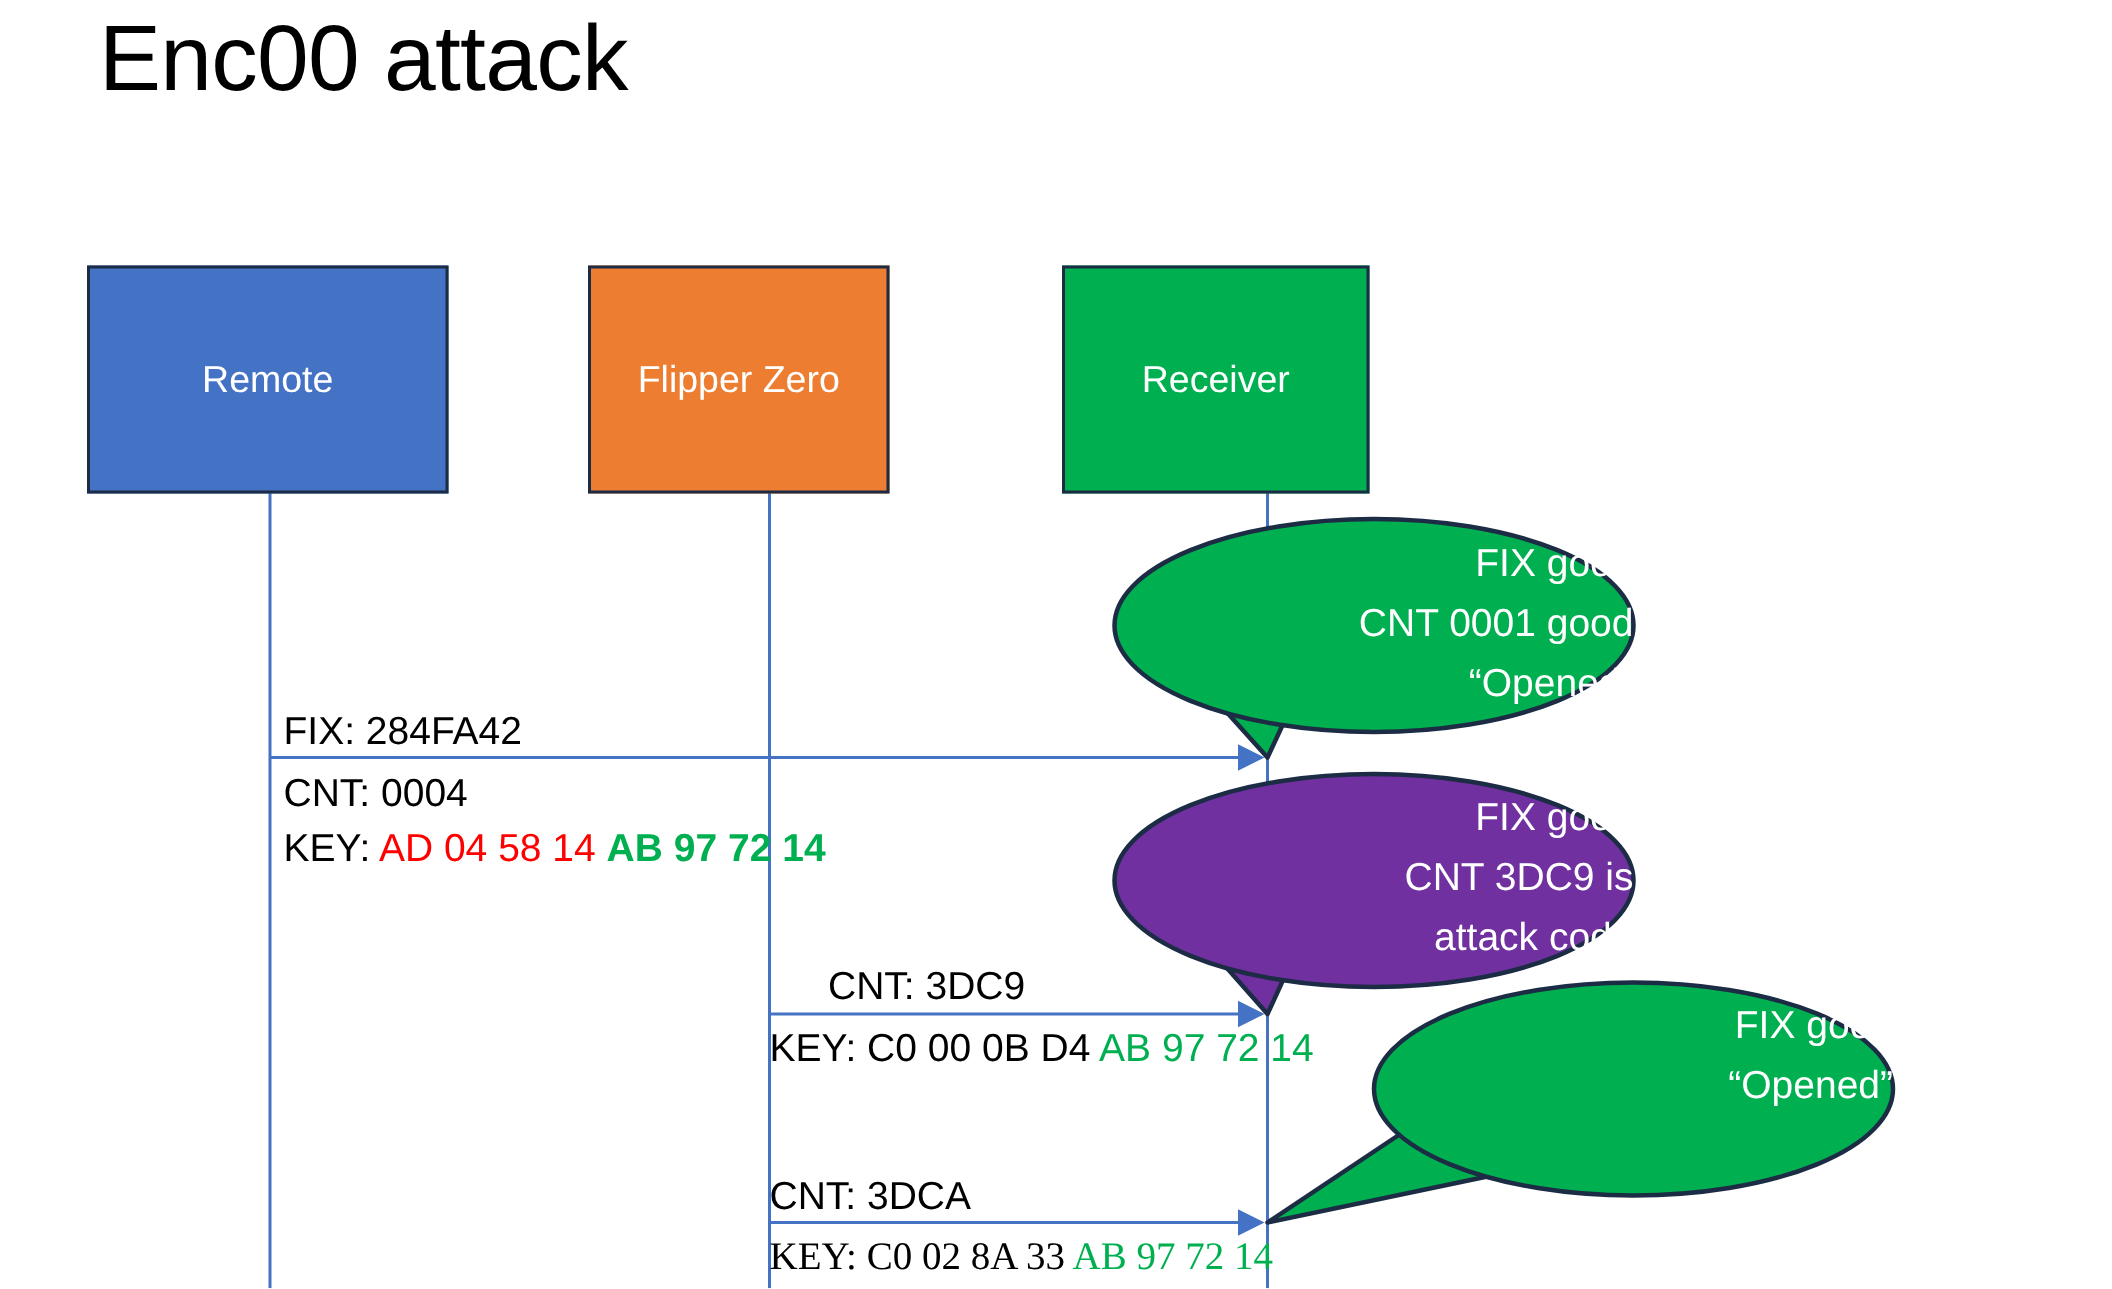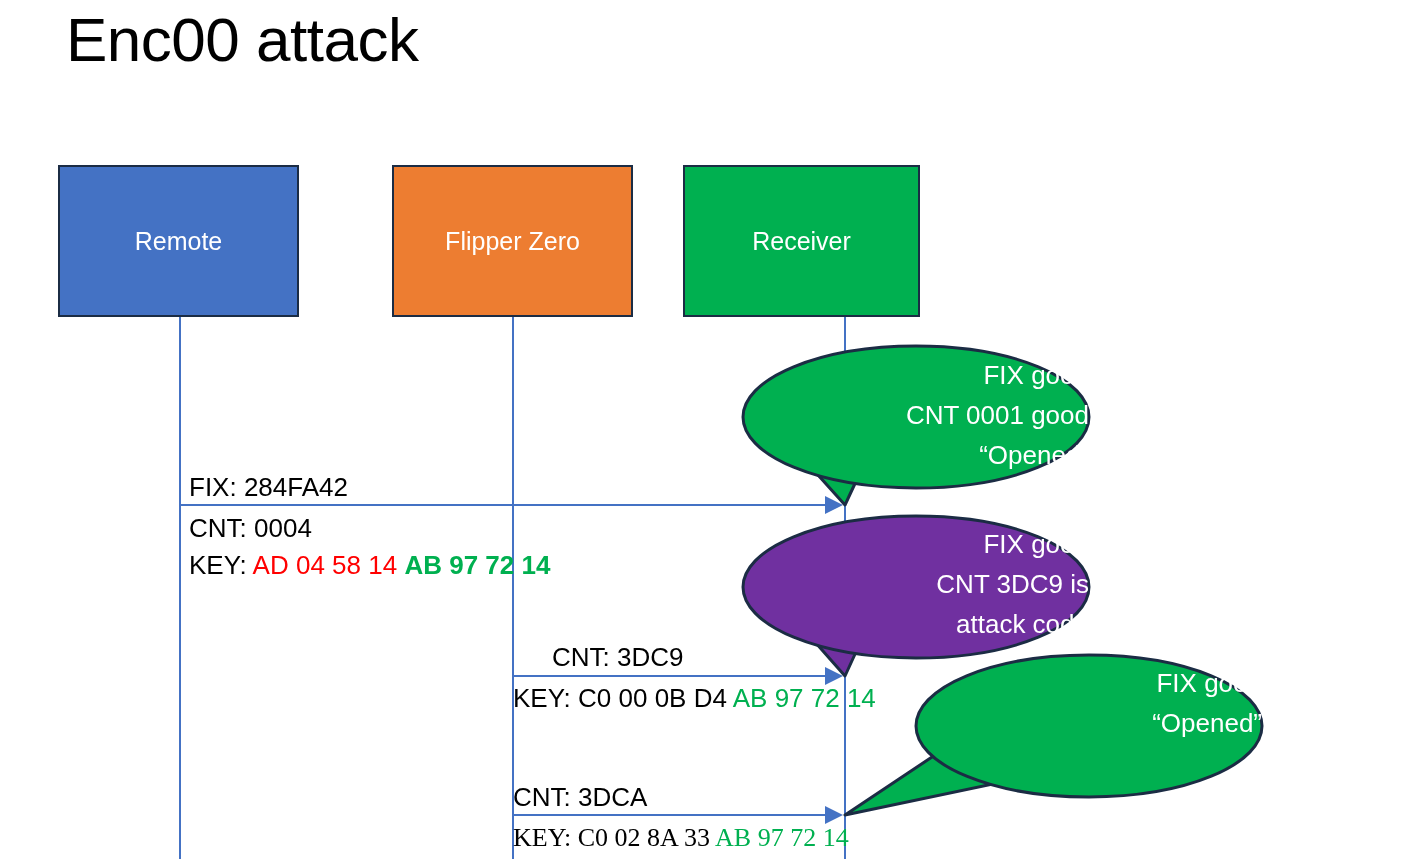--- a/index.html
+++ b/index.html
@@ -49,24 +49,25 @@
     border: 2px solid #1b2c44;
     box-sizing: border-box;
     display: flex;
     align-items: center;
     justify-content: center;
     color: #ffffff;
     font-size: 25px;
     line-height: 30px;
     font-weight: 400;
     text-align: right;
+    margin-top: 12px;
   }
   #actor-remote   { left: 58px;  top: 165px; width: 241px; height: 152px; background: #4472C4; }
-  #actor-flipper  { left: 392px; top: 165px; width: 241px; height: 152px; background: #ED7D31; }
-  #actor-receiver { left: 683px; top: 165px; width: 237px; height: 152px; background: #00B050; }
+  #actor-flipper  { left: 392px; top: 165px; width: 201px; height: 152px; background: #ED7D31; }
+  #actor-receiver { left: 708px; top: 165px; width: 205px; height: 152px; background: #00B050; }
 
   
   .msg-label {
     position: absolute;
     font-size: 26px;
     line-height: 34px;
     color: #000000;
     white-space: nowrap;
   }
   #msg-fix-1  { left: 189px; top: 470px; }

